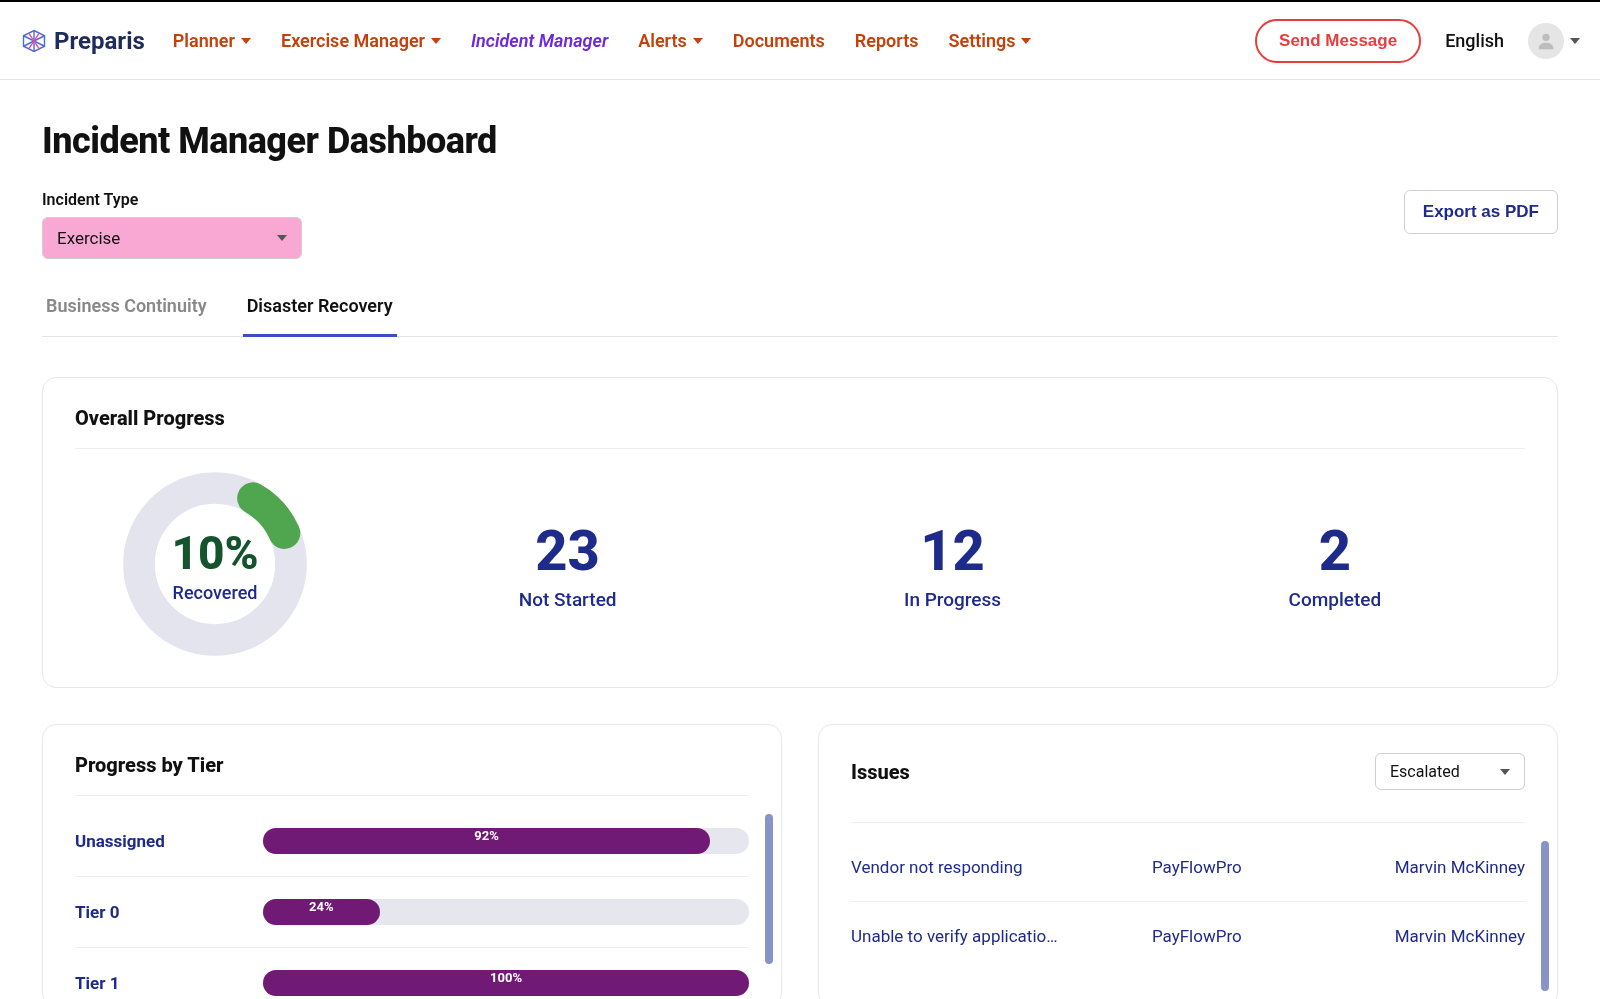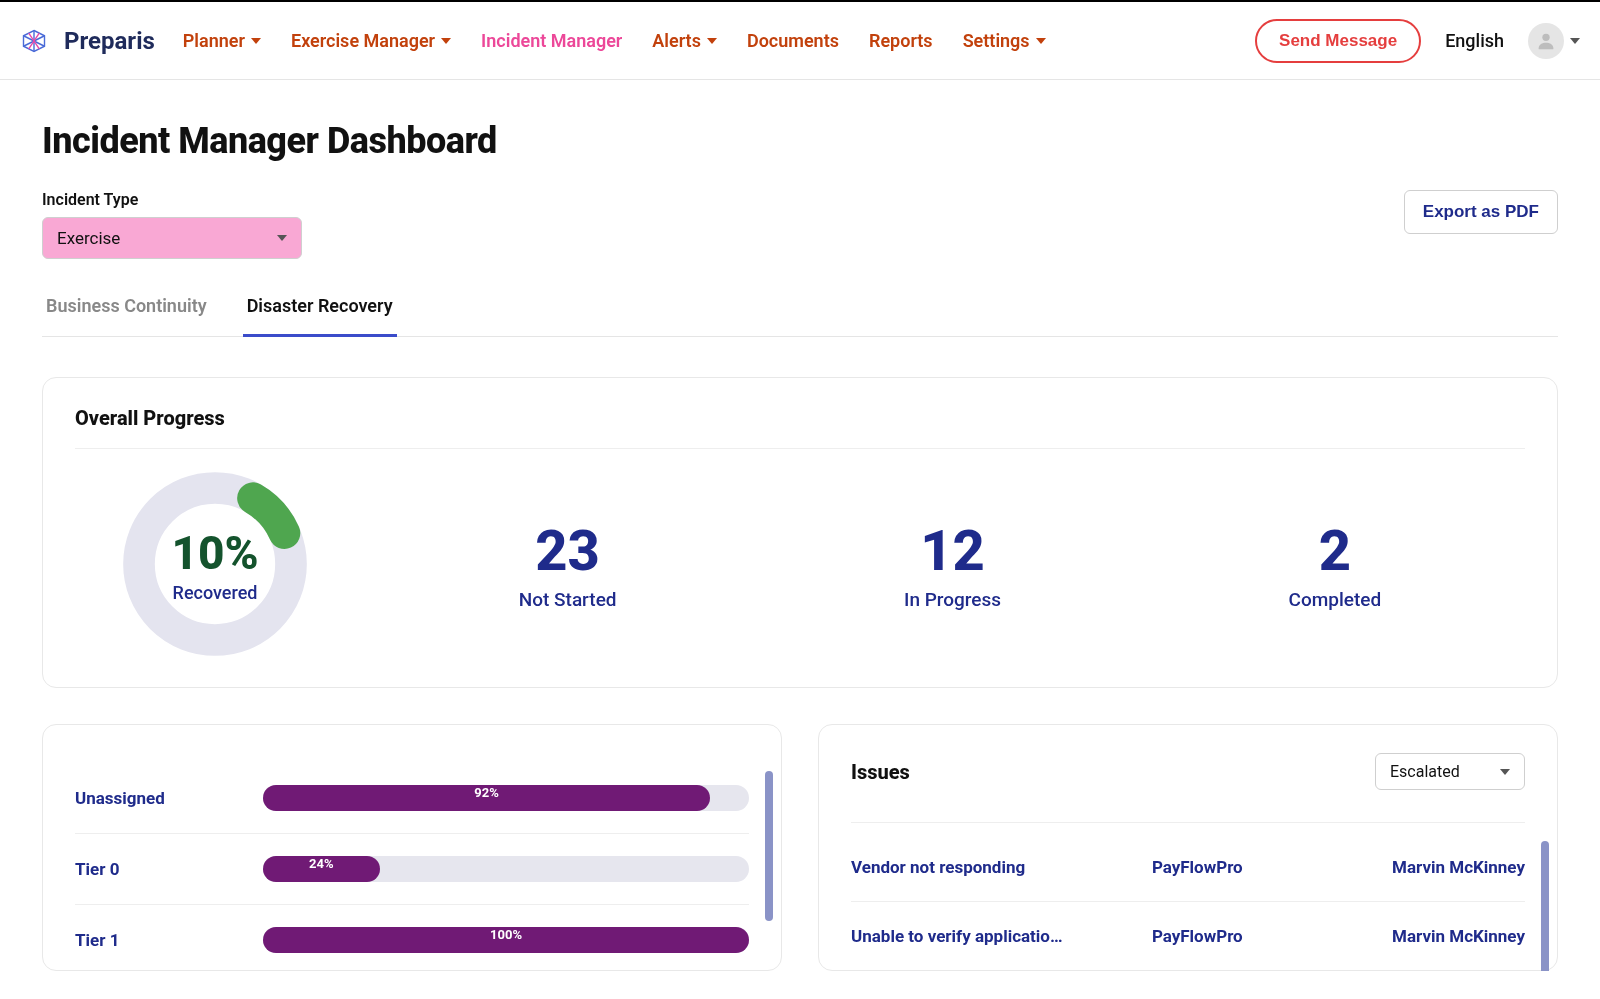--- a/index.html
+++ b/index.html
@@ -13,21 +13,21 @@
   .topbar {
     display: flex;
     align-items: center;
     padding: 0 20px;
     height: 78px;
     border-bottom: 1px solid #e5e5e5;
   }
   .logo {
     display: flex;
     align-items: flex-end;
-    gap: 16px;
+    gap: 6px;
     margin-right: 28px;
   }
   .logo-mark {
     width: 28px; height: 28px;
     display: flex; align-items: center; justify-content: center;
   }
   .logo-text {
     font-size: 24px;
     font-weight: 700;
     color: #1f2b5b;
@@ -35,21 +35,21 @@
   .nav { display: flex; gap: 30px; align-items: center; }
   .nav-item {
     font-size: 18px;
     font-weight: 600;
     color: #c2410c;
     display: flex;
     align-items: center;
     gap: 6px;
     cursor: pointer;
   }
-  .nav-item.active { color: #ec4899; }
+  .nav-item.active { color: #6d28d9; font-style: italic; }
   .caret-down {
     width: 0; height: 0;
     border-left: 5px solid transparent;
     border-right: 5px solid transparent;
     border-top: 6px solid currentColor;
   }
   .topbar-right {
     margin-left: auto;
     display: flex;
     align-items: center;
@@ -265,21 +265,21 @@
 
   .issues-list { padding-top: 10px; position: relative; }
   .issues-scroll { max-height: 200px; overflow: hidden; }
   .issue-row {
     display: flex;
     align-items: center;
     border-bottom: 1px solid #eee;
     padding: 24px 0;
     font-size: 17px;
     color: #1f2b8b;
-    font-weight: 700;
+    font-weight: 400;
     gap: 12px;
   }
   .issue-title { flex: 1.4; white-space: nowrap; overflow: hidden; text-overflow: ellipsis; padding-right: 8px; }
   .issue-app { flex: 0.8; }
   .issue-owner { flex: 1; text-align: right; }
 
   .small-select {
     border: 1px solid #cfcfcf;
     border-radius: 6px;
     padding: 8px 14px;
@@ -412,20 +412,21 @@
           <div class="stat-num">2</div>
           <div class="stat-label">Completed</div>
         </div>
       </div>
     </div>
   </section>
 
   <div class="lower">
 
     <section class="card">
+      <div class="card-title">Progress by Tier</div>
       <div class="tier-list">
         <div class="tier-scroll">
           <div class="tier-row">
             <div class="tier-name">Unassigned</div>
             <div class="tier-bar">
               <div class="tier-bar-fill" id="bar-0" style="width: 92%;">
                 <span>92%</span>
               </div>
             </div>
           </div>

